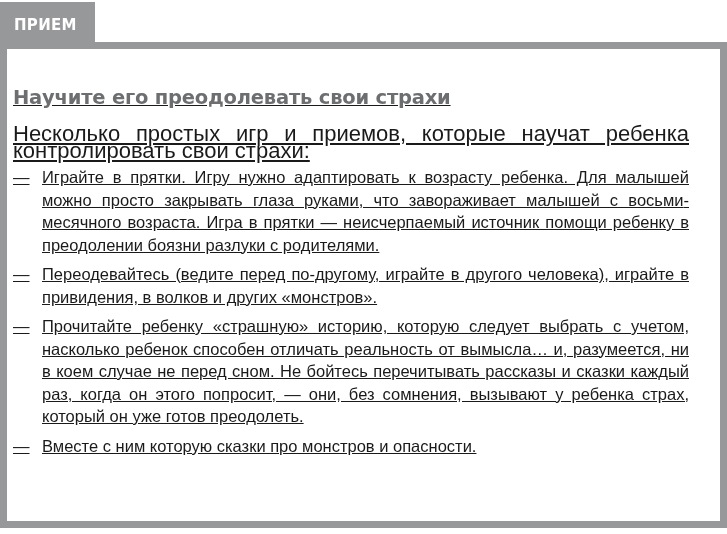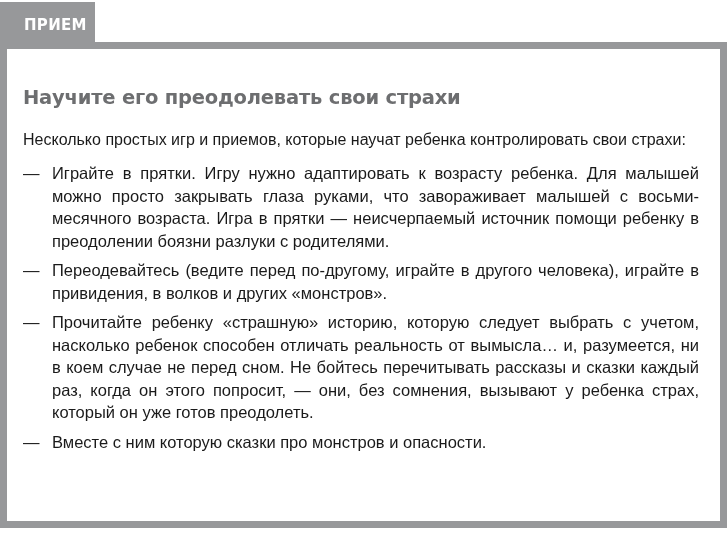--- a/index.html
+++ b/index.html
@@ -1,35 +1,35 @@
 <!DOCTYPE html>
 <html><head>
 <meta charset="utf-8">
 <style>
   html, body { margin: 0; padding: 0; background: #ffffff; }
   body { width: 727px; height: 534px; position: relative; overflow: hidden; }
   .tab {
     position: absolute; left: 0; top: 2px; width: 95px; height: 46px;
     background: #97989a; color: #ffffff;
     font-family: "DejaVu Sans", sans-serif; font-weight: bold; font-size: 15px;
-    line-height: 46px; padding-left: 24px; box-sizing: border-box; letter-spacing: 0.3px;
+    line-height: 46px; padding-left: 14px; box-sizing: border-box; letter-spacing: 0.3px;
   }
   .frame {
     position: absolute; left: 0; top: 42px; width: 727px; height: 486px;
     border: 7px solid #97989a; box-sizing: border-box; background: #ffffff;
   }
   .content {
-    position: absolute; left: 23px; top: 86px; width: 676px;
-    font-family: "Liberation Sans", sans-serif; color: #1a1a1a;
+    position: absolute; left: 13px; top: 86px; width: 676px;
+    font-family: "Liberation Sans", sans-serif; color: #1a1a1a; text-decoration: underline;
   }
   .title {
     font-family: "DejaVu Sans", sans-serif; font-weight: bold; color: #6d6e70;
     font-size: 19.5px; margin: 0 0 16px 0; letter-spacing: -0.2px;
   }
-  .intro { font-size: 16px; line-height: 30px; margin: 0 0 7px 0; text-align: justify; }
+  .intro { font-size: 22px; line-height: 17px; margin: 0 0 7px 0; text-align: justify; }
   .item { display: flex; font-size: 16.5px; line-height: 22.5px; margin-bottom: 7px; }
   .dash { width: 29px; flex: 0 0 29px; }
   .item-text { flex: 1; text-align: justify; }
 </style>
 </head>
 <body>
 
 <div class="tab">ПРИЕМ</div>
 <div class="frame"></div>
 

